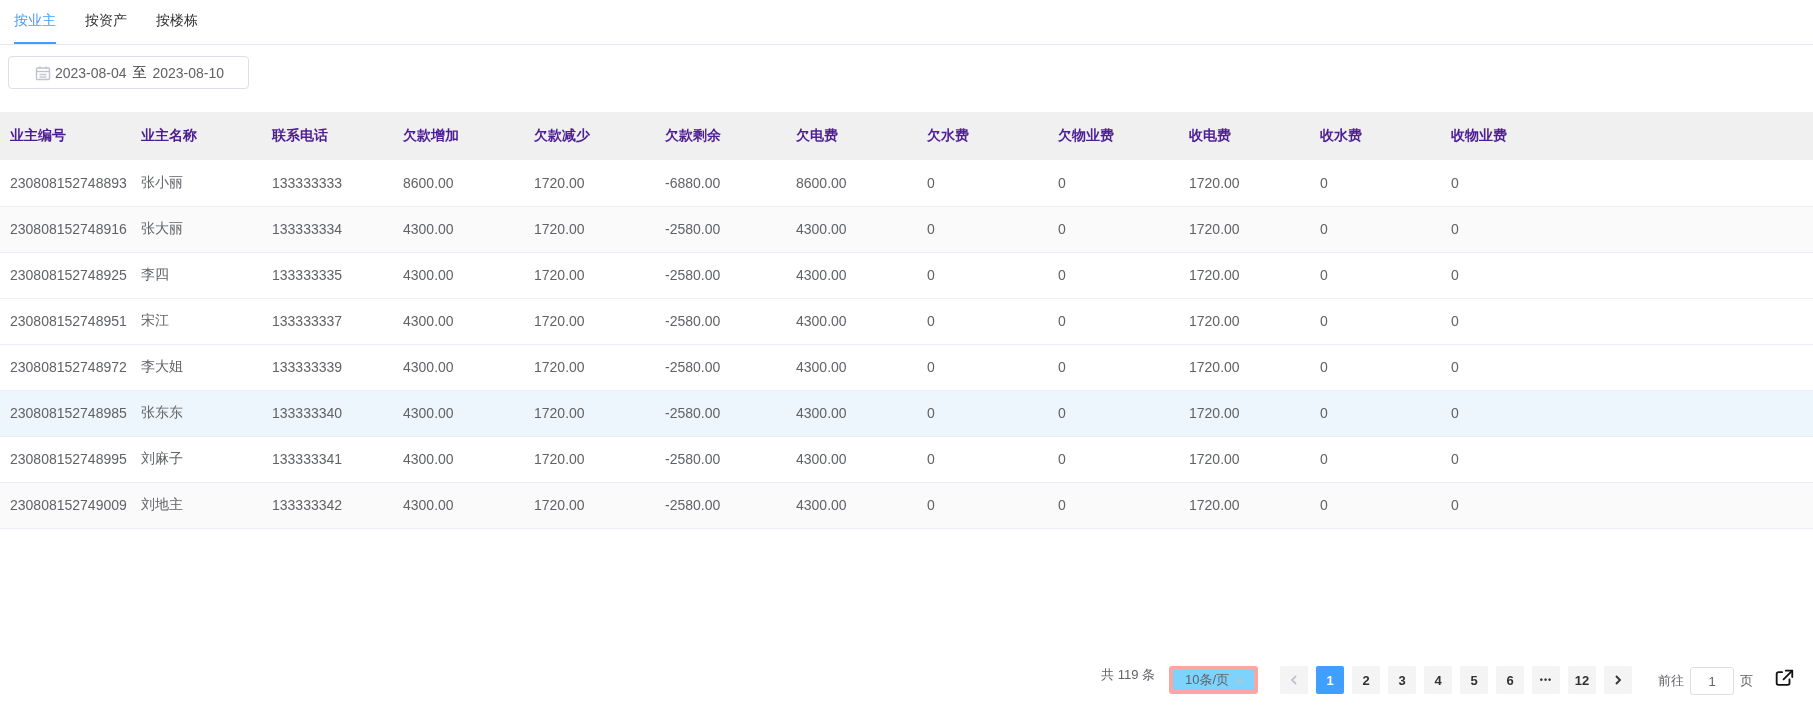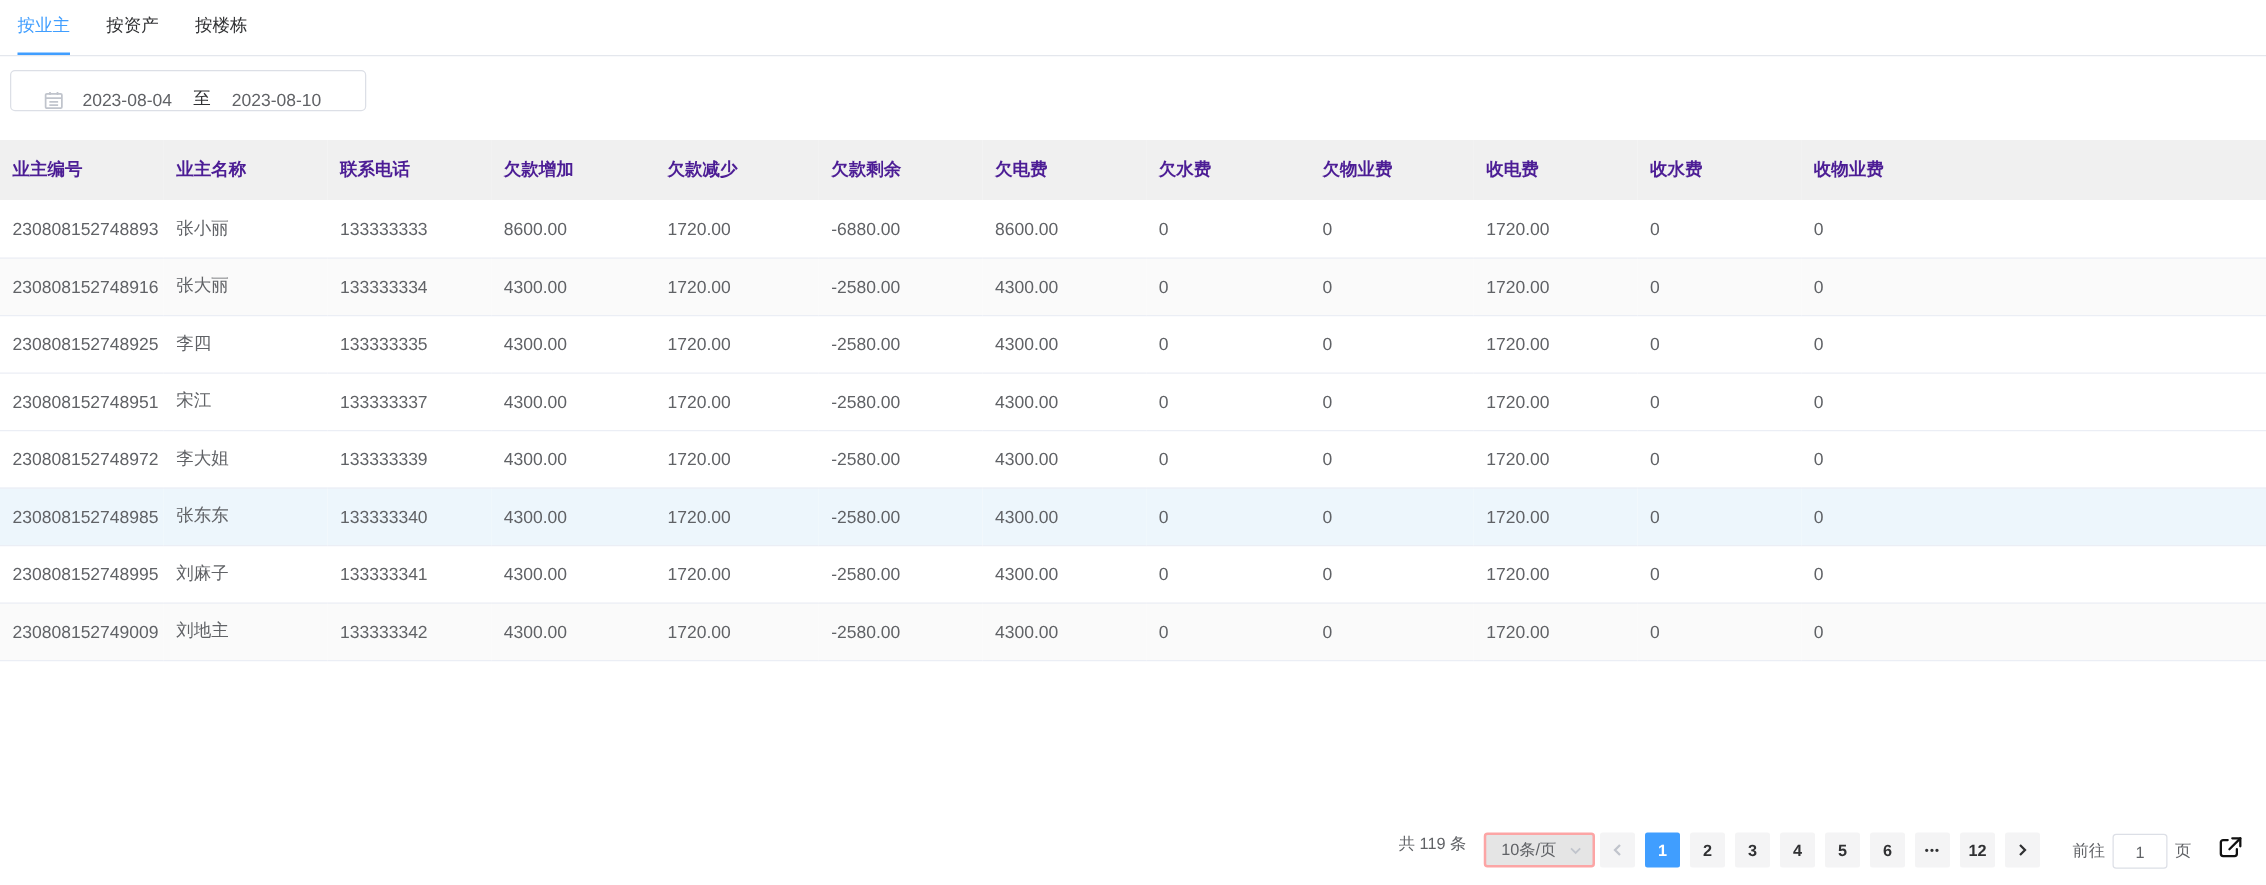--- a/index.html
+++ b/index.html
@@ -6,37 +6,37 @@
   html, body { width: 1813px; height: 708px; background: #fff; overflow: hidden; }
   body { font-family: "Liberation Sans", "DejaVu Sans", sans-serif; color: #303133; position: relative; }
 
   
   .tabbar { height: 45px; border-bottom: 1px solid #e4e7ed; display: flex; align-items: flex-end; padding-left: 14px; }
   .tab { font-size: 14px; color: #303133; height: 44px; line-height: 40px; margin-right: 29px; cursor: pointer; border-bottom: 2px solid transparent; }
   .tab.active { color: var(--accent); border-bottom-color: var(--accent); }
 
   
   .filterbar { padding: 11px 0 0 8px; }
-  .daterange { width: 285px; height: 33px; border: 1px solid #dcdfe6; border-radius: 4px; display: flex; align-items: flex-end; background: #fff; padding: 0 20px; }
+  .daterange { width: 241px; height: 33px; border: 1px solid #dcdfe6; border-radius: 4px; display: flex; align-items: center; background: #fff; padding: 0 20px; }
   .daterange .cal { width: 16px; height: 16px; margin-left: 6px; color: #c0c4cc; flex: none; }
   .daterange .dval { flex: 1; text-align: center; font-size: 14px; color: #606266; }
   .daterange .sep { font-size: 14px; color: #303133; padding: 0 2px; }
 
   
   .table-wrap { margin-top: 23px; }
   table { width: 100%; border-collapse: collapse; table-layout: fixed; }
   th { background: #f0f0f0; height: 48px; text-align: left; font-size: 14px; font-weight: bold; color: #4c1d95; padding-left: 10px; }
   td { height: 46px; font-size: 14px; color: #606266; padding-left: 10px; border-bottom: 1px solid #ebeef5; background: #fff; }
   tr.striped td { background: #fafafa; }
   tr.hl td { background: var(--hl); }
 
   
   .pagination { position: absolute; right: 16px; top: 666px; height: 30px; display: flex; font-size: 13px; color: #606266; }
   .pg-total { margin-right: 14px; white-space: nowrap; }
-  .pg-size { width: 89px; height: 28px; border: 2px solid #fca5a5; border-radius: 3px; display: flex; align-items: center; justify-content: space-between; padding: 0 8px 0 12px; cursor: pointer; background: #e5e5e5; }
+  .pg-size { width: 89px; height: 28px; border: 4px solid #fca5a5; border-radius: 3px; display: flex; align-items: center; justify-content: space-between; padding: 0 8px 0 12px; margin-right: 18px; cursor: pointer; background: #7dd3fc; }
   .pg-size .caret { width: 11px; height: 11px; color: #c0c4cc; flex: none; }
   .pg-btn { min-width: 28px; height: 28px; margin: 0 4px; border-radius: 2px; background: #f4f4f5; color: #303133; font-weight: bold; font-size: 13px; display: flex; align-items: center; justify-content: center; cursor: pointer; padding: 0 4px; }
   .pg-btn.active { background: var(--accent); color: #fff; }
   .pg-btn.disabled { color: #c0c4cc; cursor: default; }
   .pg-btn.more { letter-spacing: 1px; font-weight: bold; }
   .pg-btn svg { width: 12px; height: 12px; }
   .pg-jump { display: flex; align-items: center; margin-left: 16px; }
   .pg-jump .jlabel { margin: 0 6px; white-space: nowrap; color: #606266; font-size: 13px; }
   .pg-input { width: 44px; height: 28px; border: 1px solid #dcdfe6; border-radius: 3px; text-align: center; font-size: 13px; color: #606266; outline: none; font-family: inherit; }
   .export-btn { margin-left: 14px; width: 24px; height: 24px; cursor: pointer; color: #111; display: flex; align-items: center; }

